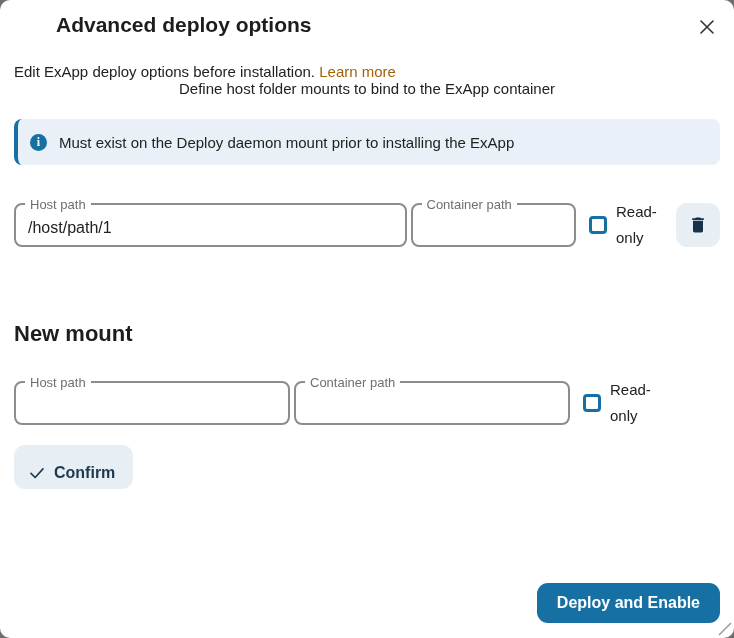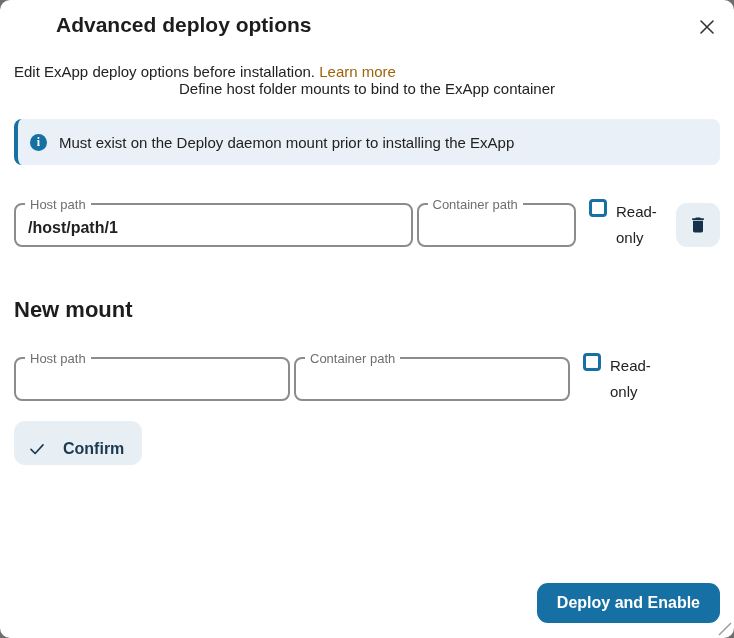--- a/index.html
+++ b/index.html
@@ -114,26 +114,25 @@
   .field input {
     width: 100%;
     height: 100%;
     border: none;
     outline: none;
     background: transparent;
     padding: 8px 8px 2px 12px;
     font-size: 16px;
     color: #222;
     font-family: "Liberation Sans", sans-serif;
-    font-weight: bold;
   }
   .cb-wrap {
     flex: 0 0 auto;
     display: flex;
-    align-items: flex-start;
+    align-items: center;
     gap: 9px;
     margin-left: 9px;
     cursor: pointer;
   }
   .cb-wrap input[type="checkbox"] {
     appearance: none;
     -webkit-appearance: none;
     width: 18px;
     height: 18px;
     border: 3px solid #1670a3;
@@ -155,21 +154,21 @@
     border: none;
     border-radius: 11px;
     background: #e8eff4;
     display: flex;
     align-items: center;
     justify-content: center;
     cursor: pointer;
     margin-left: 8px;
   }
   .h-new-mount {
-    margin-top: 46px;
+    margin-top: 70px;
     font-size: 22px;
     font-weight: bold;
     color: #1d1d1d;
   }
   .row2 { margin-top: 30px; margin-right: 62px; }
   
   .actions {
     display: flex;
     gap: 7px;
     margin-top: 16px;
@@ -178,21 +177,21 @@
     height: 44px;
     border: none;
     border-radius: 11px;
     background: #e8eff4;
     color: #1b3a50;
     font-size: 16px;
     font-weight: bold;
     font-family: "Liberation Sans", sans-serif;
     display: flex;
     align-items: center;
-    gap: 17px;
+    gap: 8px;
     padding: 11px 18px 0 14px;
     cursor: pointer;
   }
   
   .modal-footer {
     position: absolute;
     right: 14px;
     bottom: 15px;
   }
   .btn-primary {

